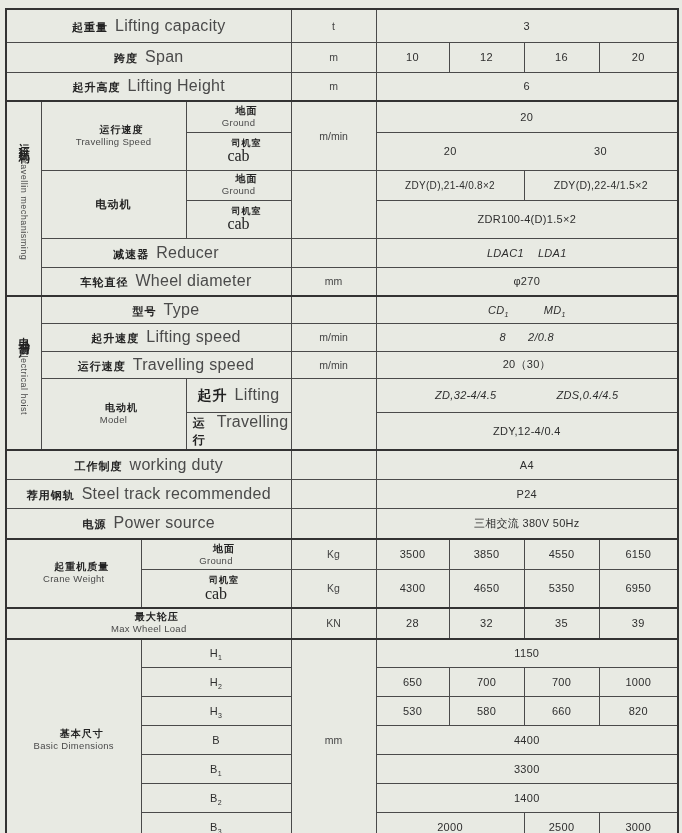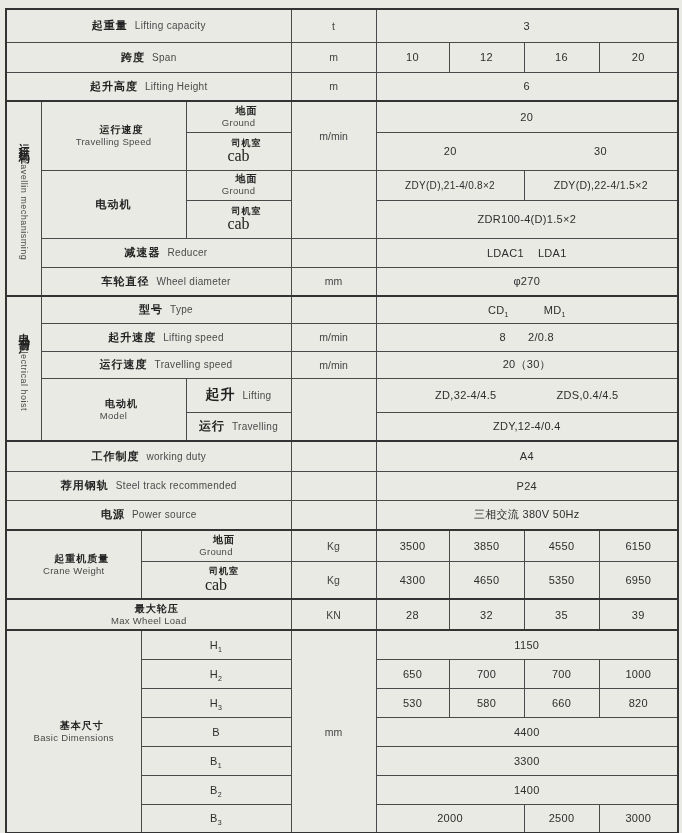--- a/index.html
+++ b/index.html
@@ -24,29 +24,29 @@
     text-align:center;
     vertical-align:middle;
     padding:0 2px;
     font-size:11px;
     color:#333;
     overflow:hidden;
   }
   .t2{border-top:2px solid #333;}
   .nl{border-left-style:hidden;}
   .zh{font-weight:bold;font-size:11px;color:#222;letter-spacing:1px;}
-  .en{font-size:10px;color:#4a4a4a;letter-spacing:.3px;}
+  .en{font-size:16px;color:#4a4a4a;letter-spacing:.3px;}
   .lab-inline{display:inline-flex;gap:7px;align-items:baseline;justify-content:center;}
   .stack{line-height:1.2;}
   .stack .zh{font-size:10px;padding-left:16px;}
   .stack .en{font-size:9.5px;}
   .cabword{font-family:"Liberation Serif", serif;font-size:16px;color:#222;line-height:1;}
   .unit{font-size:10.5px;color:#444;}
   .val{font-size:11px;color:#2e2e2e;letter-spacing:.3px;}
-  .pair{display:inline-flex;justify-content:center;align-items:center;}
+  .pair{display:inline-flex;justify-content:center;align-items:center;font-style:italic;}
   .g14{gap:14px}.g22{gap:22px}.g35{gap:35px}.g60{gap:60px}
   sub{font-size:7px;line-height:0;}
   .vtext{
     writing-mode:vertical-lr;
     text-orientation:mixed;
     display:inline-flex;
     gap:9px;
     align-items:center;
     margin:0 auto;
   }

